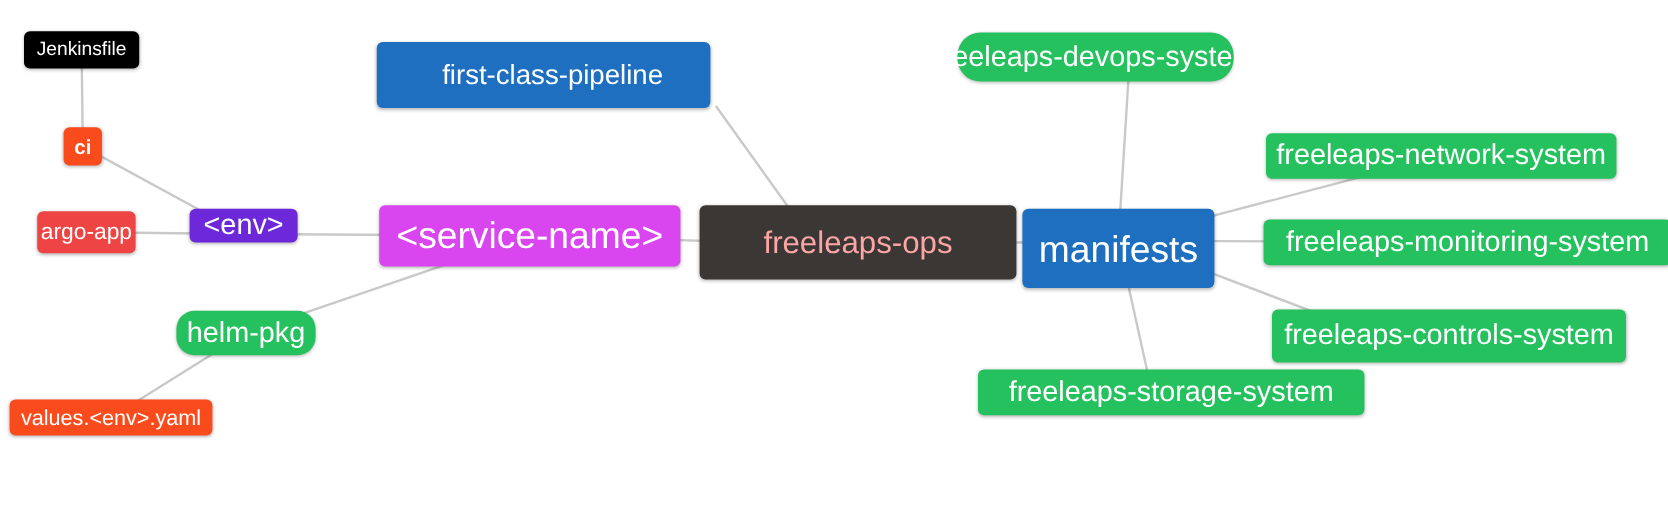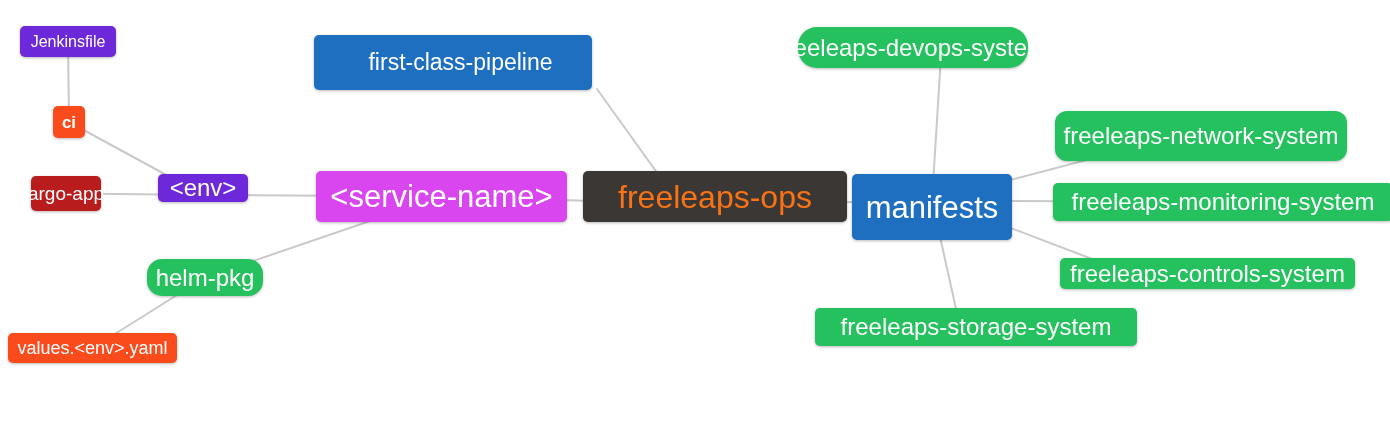--- a/index.html
+++ b/index.html
@@ -38,29 +38,29 @@
       <line x1="597" y1="89" x2="668" y2="188" stroke="#c9c9c9" stroke-width="2" stroke-linecap="round"></line>
       <line x1="441.5" y1="196.5" x2="715" y2="204.5" stroke="#c9c9c9" stroke-width="2" stroke-linecap="round"></line>
       <line x1="715" y1="204.5" x2="932" y2="200.5" stroke="#c9c9c9" stroke-width="2" stroke-linecap="round"></line>
       <line x1="932" y1="200.5" x2="941.5" y2="47.5" stroke="#c9c9c9" stroke-width="2" stroke-linecap="round"></line>
       <line x1="932" y1="200.5" x2="1201" y2="130" stroke="#c9c9c9" stroke-width="2" stroke-linecap="round"></line>
       <line x1="932" y1="200.5" x2="1214" y2="202" stroke="#c9c9c9" stroke-width="2" stroke-linecap="round"></line>
       <line x1="995" y1="222" x2="1100" y2="262" stroke="#c9c9c9" stroke-width="2" stroke-linecap="round"></line>
       <line x1="932" y1="200.5" x2="960" y2="327" stroke="#c9c9c9" stroke-width="2" stroke-linecap="round"></line>
     </svg>
   <div>
-      <div class="node" style="left: 583px; top: 171px; width: 264px; height: 51px; font-size: 32px; background: rgb(59, 55, 52); color: #f97316;">freeleaps-ops</div>
+      <div class="node" style="left: 583px; top: 171px; width: 264px; height: 62px; font-size: 26px; background: rgb(59, 55, 52); color: #fca5a5;">freeleaps-ops</div>
       <div class="node" style="left: 314px; top: 35px; width: 278px; height: 55px; font-size: 23px; background: rgb(30, 111, 192); color: rgb(255, 255, 255); padding-left: 15px;">first-class-pipeline</div>
       <div class="node" style="left: 316px; top: 171px; width: 251px; height: 51px; font-size: 31px; background: #d946ef; color: rgb(255, 255, 255);">&lt;service-name&gt;</div>
       <div class="node" style="left: 852px; top: 174px; width: 160px; height: 66px; font-size: 31px; background: rgb(30, 111, 192); color: rgb(255, 255, 255);">manifests</div>
       <div class="node" style="left: 158px; top: 174px; width: 90px; height: 28px; font-size: 24px; background: #6d28d9; color: rgb(255, 255, 255);">&lt;env&gt;</div>
       <div class="node" style="left: 147px; top: 259px; width: 116px; height: 37px; font-size: 24px; background: rgb(37, 193, 95); color: rgb(255, 255, 255); border-radius: 15px;">helm-pkg</div>
       <div class="node" style="left: 798px; top: 27px; width: 230px; height: 41px; font-size: 24px; background: rgb(37, 193, 95); color: rgb(255, 255, 255); border-radius: 19px;">freeleaps-devops-system</div>
-      <div class="node" style="left: 1055px; top: 111px; width: 292px; height: 50px; font-size: 24px; background: rgb(37, 193, 95); color: rgb(255, 255, 255); border-radius: 12px;">freeleaps-network-system</div>
+      <div class="node" style="left: 1055px; top: 111px; width: 292px; height: 38px; font-size: 24px; background: rgb(37, 193, 95); color: rgb(255, 255, 255);">freeleaps-network-system</div>
       <div class="node" style="left: 1053px; top: 183px; width: 340px; height: 38px; font-size: 24px; background: rgb(37, 193, 95); color: rgb(255, 255, 255); text-align: right;">freeleaps-monitoring-system</div>
-      <div class="node" style="left: 1060px; top: 258px; width: 295px; height: 31px; font-size: 24px; background: rgb(37, 193, 95); color: rgb(255, 255, 255);">freeleaps-controls-system</div>
+      <div class="node" style="left: 1060px; top: 258px; width: 295px; height: 44px; font-size: 24px; background: rgb(37, 193, 95); color: rgb(255, 255, 255);">freeleaps-controls-system</div>
       <div class="node" style="left: 815px; top: 308px; width: 322px; height: 38px; font-size: 24px; background: rgb(37, 193, 95); color: rgb(255, 255, 255);">freeleaps-storage-system</div>
       <div class="node" style="left: 53px; top: 106px; width: 32px; height: 32px; font-size: 17px; background: rgb(250, 75, 29); color: rgb(255, 255, 255); font-weight: bold;">ci</div>
-      <div class="node" style="left: 31px; top: 176px; width: 70px; height: 35px; font-size: 19px; background: #b91c1c; color: rgb(255, 255, 255);">argo-app</div>
+      <div class="node" style="left: 31px; top: 176px; width: 82px; height: 35px; font-size: 19px; background: #ef4444; color: rgb(255, 255, 255);">argo-app</div>
       <div class="node" style="left: 8px; top: 333px; width: 169px; height: 30px; font-size: 18px; background: rgb(250, 75, 29); color: rgb(255, 255, 255);">values.&lt;env&gt;.yaml</div>
-      <div class="node" style="left: 20px; top: 26px; width: 96px; height: 31px; font-size: 16px; background: #6d28d9; color: rgb(255, 255, 255);">Jenkinsfile</div>
+      <div class="node" style="left: 20px; top: 26px; width: 96px; height: 31px; font-size: 16px; background: #000000; color: rgb(255, 255, 255);">Jenkinsfile</div>
     </div>
 </div>
 
 </body></html>

